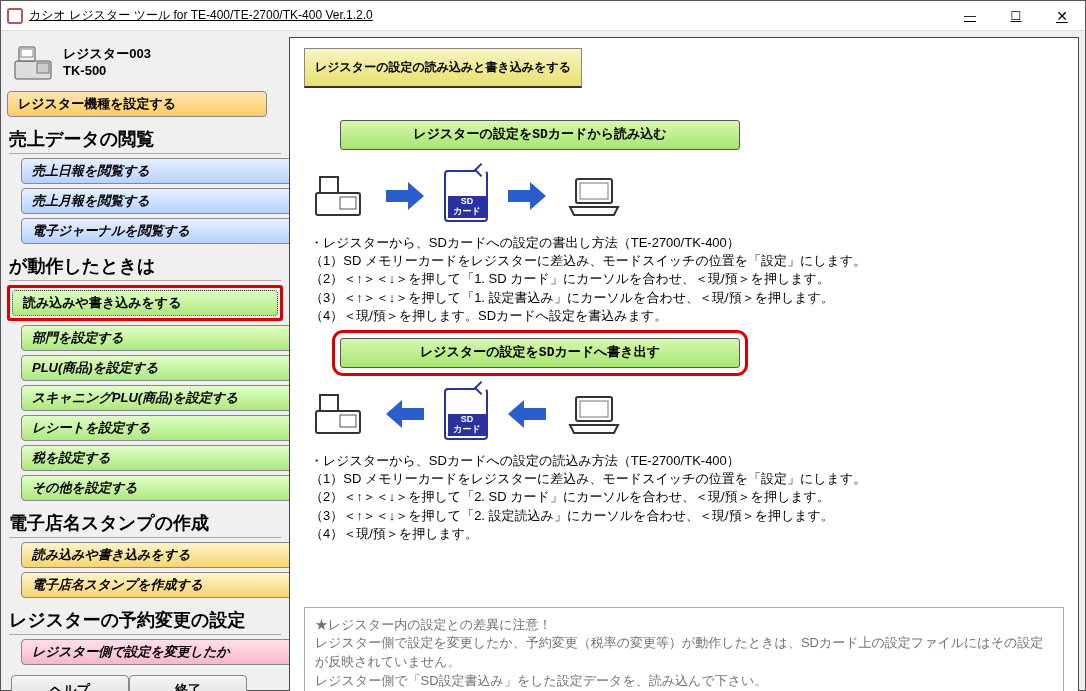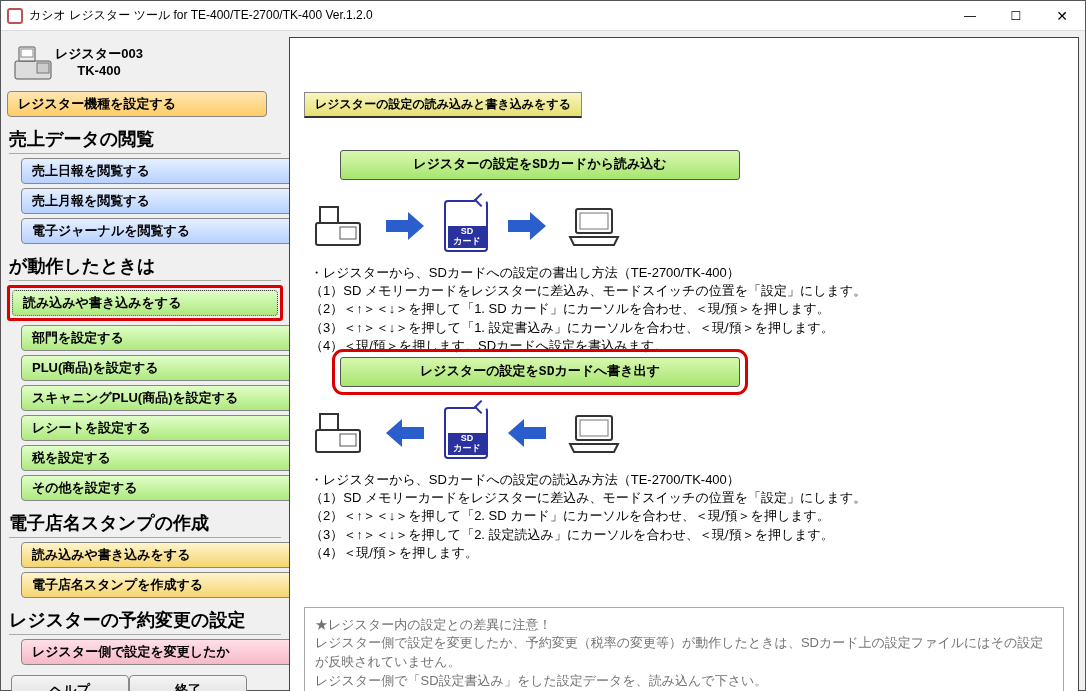--- a/index.html
+++ b/index.html
@@ -1,47 +1,47 @@
 <!DOCTYPE html>
 <html><head>
 <meta charset="utf-8">
 <style>
   * { box-sizing: border-box; }
   html, body { margin: 0; padding: 0; font-family: "MS PGothic", "Meiryo", sans-serif; font-size: 13px; background: #fff; }
   .window { width: 1086px; height: 691px; border: 1px solid #555; background: #f0f0f0; display: flex; flex-direction: column; }
-  .titlebar { height: 30px; display: flex; align-items: center; background: #fff; border-bottom: 1px solid #ddd; }
+  .titlebar { height: 30px; display: flex; align-items: center; background: #fff; border-bottom: 1px solid #ddd; text-decoration: underline; }
   .titlebar .ticon { width: 16px; height: 16px; margin: 0 6px; border: 2px solid #b55; border-radius: 3px; display: inline-block; }
   .titlebar .title { flex: 1; font-size: 12px; color: #000; }
   .winbtn { width: 46px; height: 29px; display: flex; align-items: center; justify-content: center; font-size: 12px; color: #000; background: #fff; }
   .winbtn.close { font-size: 14px; }
   .body { flex: 1; display: flex; padding: 6px; gap: 6px; }
   .left { width: 276px; display: flex; flex-direction: column; }
-  .regbox { display: flex; align-items: center; padding: 6px 4px; text-align: center; }
+  .regbox { display: flex; align-items: center; gap: 8px; padding: 6px 4px; }
   .regimg { width: 44px; height: 40px; position: relative; }
   .regimg svg { width: 100%; height: 100%; }
   .reginfo { font-weight: bold; font-size: 13px; line-height: 1.3; }
   .btn { display: block; width: 260px; height: 26px; line-height: 24px; margin: 2px 0; padding: 0 10px; border: 1px solid #888; border-radius: 4px; font-size: 13px; font-weight: bold; text-align: left; cursor: default; }
   .btn.orange { background: linear-gradient(#ffe6b3, #ffcc66); }
   .btn.blue   { background: linear-gradient(#e6f0ff, #b7d1ff); }
   .btn.green  { background: linear-gradient(#e0ffc8, #aee87e); }
   .btn.gold   { background: linear-gradient(#fff4cc, #f5d56f); }
   .btn.pink   { background: linear-gradient(#ffe0e8, #f7b8c9); }
   .btn.gray   { background: linear-gradient(#f5f5f5, #dcdcdc); text-align: center; font-weight: bold; }
   .section-title { font-size: 18px; font-weight: bold; margin: 8px 2px 2px; border-bottom: 1px solid #aaa; padding-bottom: 2px; }
-  .indent { margin-left: 14px; width: 291px; }
+  .indent { margin-left: 14px; width: 291px; font-style: italic; }
   .selected-frame { border: 3px solid #d80000; padding: 2px; border-radius: 3px; margin: 2px 0; }
   .selected-frame .btn { margin: 0; background: linear-gradient(#e0ffc8, #aee87e); border: 1px dotted #444; }
   .bottom-btns { margin-top: auto; display: flex; padding: 6px 4px 4px; }
   .bottom-btns .btn { width: 118px; height: 30px; line-height: 28px; text-align: center; }
 
   .right { flex: 1; border: 1px solid #444; background: #fff; padding: 10px 14px; display: flex; flex-direction: column; overflow: hidden; }
   .tabrow { margin-bottom: 2px; }
-  .tab { display: inline-block; border: 1px solid #888; background: linear-gradient(#f8f5c0, #e7e070); padding: 3px 10px; font-size: 12px; font-weight: bold; border-bottom: 2px solid #333; margin-top: 44px; }
+  .tab { display: inline-block; border: 1px solid #888; background: linear-gradient(#f8f5c0, #e7e070); padding: 10px 10px; font-size: 12px; font-weight: bold; border-bottom: 2px solid #333; }
   .bigbtn { width: 400px; height: 30px; line-height: 28px; text-align: center; font-weight: bold; border: 1px solid #555; border-radius: 3px; background: linear-gradient(#d7f8b0, #a7e56f); margin: 30px 0 10px 36px; font-family: Liberation Mono, monospace; }
-  .bigbtn.framed { outline: 3px solid #d80000; outline-offset: 5px; margin-top: 2px; }
+  .bigbtn.framed { outline: 3px solid #d80000; outline-offset: 5px; margin-top: 13px; }
   .flowrow { display: flex; align-items: center; gap: 18px; margin: 10px 0 12px 6px; }
   .device { width: 56px; height: 46px; display: flex; align-items: center; justify-content: center; }
   .device svg { width: 100%; height: 100%; }
   .arrow { width: 42px; height: 32px; }
   .arrow svg { width: 100%; height: 100%; }
   .sdcard { width: 44px; height: 52px; border: 2px solid #2a32a0; border-radius: 4px; position: relative; background: #fff; }
   .sdcard .cut { position: absolute; top: -2px; right: -2px; width: 10px; height: 10px; background: #fff; border-left: 2px solid #2a32a0; border-bottom: 2px solid #2a32a0; transform: rotate(45deg); transform-origin: top right; }
   .sdcard .label { position: absolute; bottom: 2px; left: 2px; right: 0; background: #2a32a0; color: #fff; font-size: 9px; text-align: center; line-height: 1.1; padding: 1px 0; font-weight: bold; }
   .instr { font-size: 13px; line-height: 1.4; margin-left: 6px; white-space: pre-line; }
   .warnbox { margin-top: auto; border: 1px solid #aaa; padding: 8px 10px; font-size: 13px; line-height: 1.45; color: #737373; }
@@ -64,21 +64,21 @@
         <div class="regimg">
           <svg viewBox="0 0 44 40">
               <rect x="4" y="18" width="36" height="18" rx="2" fill="#ddd" stroke="#555"></rect>
               <rect x="8" y="4" width="16" height="14" rx="1" fill="#eee" stroke="#555"></rect>
               <rect x="10" y="6" width="12" height="8" fill="#fff" stroke="#888"></rect>
               <rect x="26" y="20" width="12" height="10" fill="#ccc" stroke="#777"></rect>
             </svg>
         </div>
         <div class="reginfo">
           <div>レジスター003</div>
-          <div>TK-400</div>
+          <div>TK-500</div>
         </div>
       </div>
       <div class="btn orange">レジスター機種を設定する</div>
 
       <div class="section-title">売上データの閲覧</div>
       <div class="btn blue indent">売上日報を閲覧する</div>
       <div class="btn blue indent">売上月報を閲覧する</div>
       <div class="btn blue indent">電子ジャーナルを閲覧する</div>
 
       <div class="section-title">が動作したときは</div>

